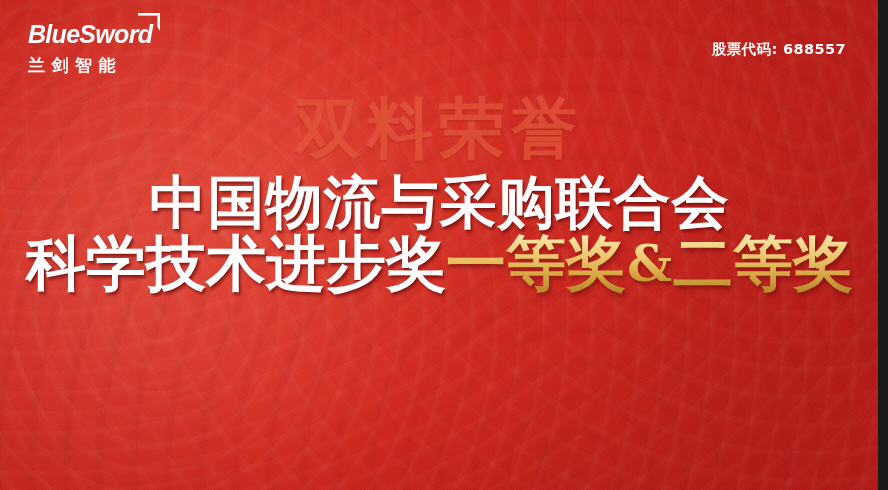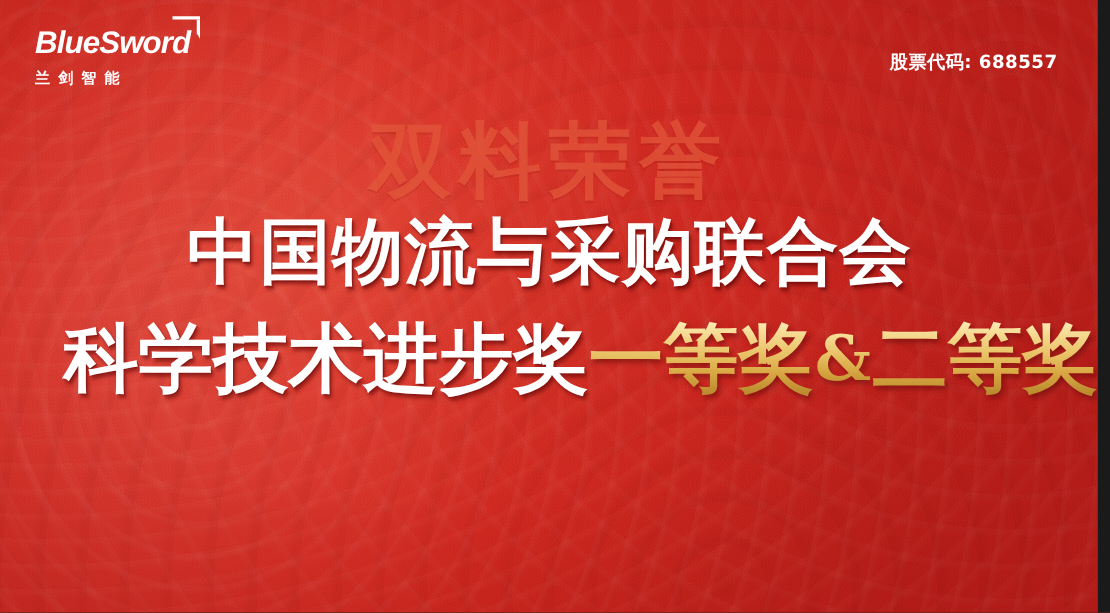--- a/index.html
+++ b/index.html
@@ -105,21 +105,21 @@
   #logo-mark {
     position: absolute;
     right: 16px;
     top: -11px;
     width: 26px;
     height: 22px;
   }
 
   #logo-sub {
     margin-top: 7px;
-    font-size: 12px;
+    font-size: 17px;
     font-weight: bold;
     color: #ffffff;
     letter-spacing: 6.5px;
     white-space: nowrap;
     font-family: "DejaVu Sans", "Liberation Sans", sans-serif;
   }
 
   
   #stock-code {
     position: absolute;
@@ -173,22 +173,21 @@
     letter-spacing: 1px;
     color: #ffffff;
     text-shadow:
       2px 3px 3px rgba(96,6,6,0.55),
       1px 1px 0 rgba(120,12,12,0.35);
   }
 
   #headline-line-2 {
     font-size: 60px;
     letter-spacing: 0px;
-    margin-top: 24px;
-    text-align: right;
+    margin-top: 0;
   }
 
   .seg-white {
     color: #ffffff;
     text-shadow:
       2px 3px 3px rgba(96,6,6,0.55),
       1px 1px 0 rgba(120,12,12,0.35);
   }
 
   .seg-gold {

